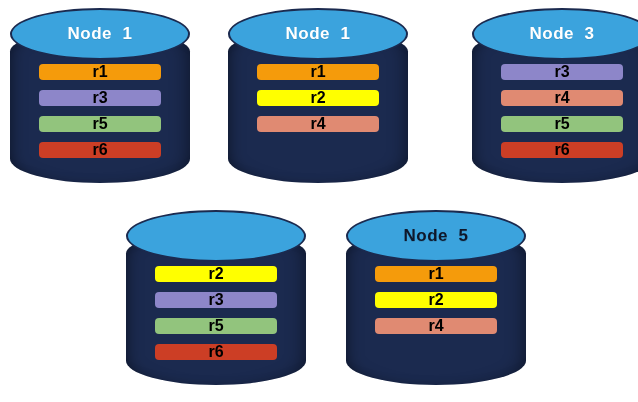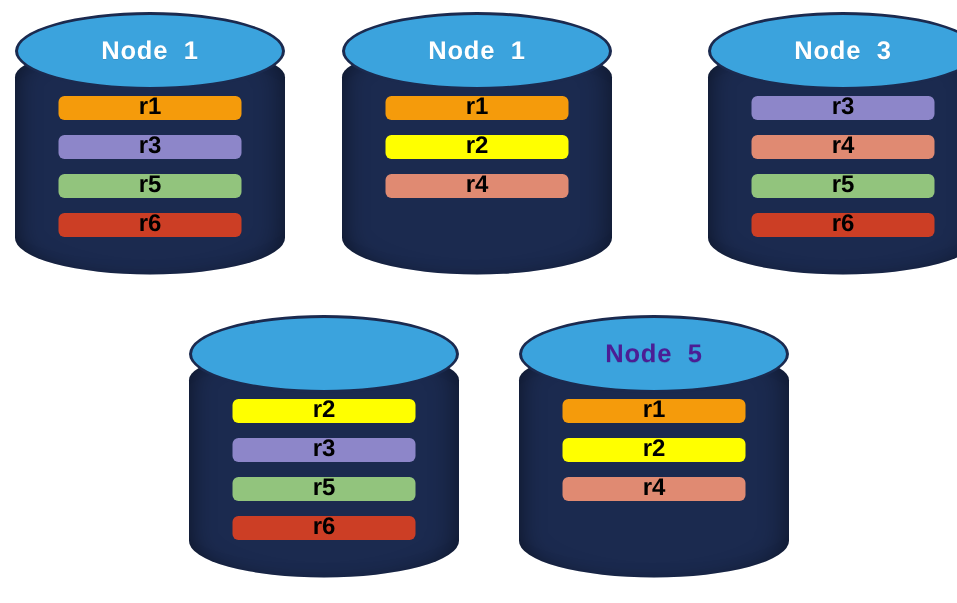--- a/index.html
+++ b/index.html
@@ -139,20 +139,20 @@
       <div class="replica-stack">
         <div class="replica-bar" style="background: rgb(255, 255, 0); color: rgb(0, 0, 0);">r2</div>
         <div class="replica-bar" style="background: rgb(141, 134, 201); color: rgb(0, 0, 0);">r3</div>
         <div class="replica-bar" style="background: rgb(146, 196, 125); color: rgb(0, 0, 0);">r5</div>
         <div class="replica-bar" style="background: rgb(204, 62, 37); color: rgb(0, 0, 0);">r6</div>
       </div>
     </div>
     <div class="node" style="left: 346px; top: 210px;">
       <div class="cyl-body" style="background: rgb(27, 42, 79);"></div>
       <div class="cyl-top" style="background: rgb(59, 163, 221);"></div>
-      <div class="node-label" style="color: #4c1d95;">Node  5</div>
+      <div class="node-label" style="color: #0f172a;">Node  5</div>
       <div class="replica-stack">
         <div class="replica-bar" style="background: rgb(245, 155, 11); color: rgb(0, 0, 0);">r1</div>
         <div class="replica-bar" style="background: rgb(255, 255, 0); color: rgb(0, 0, 0);">r2</div>
         <div class="replica-bar" style="background: rgb(224, 138, 114); color: rgb(0, 0, 0);">r4</div>
       </div>
     </div>
   </div>
 
 </body></html>

